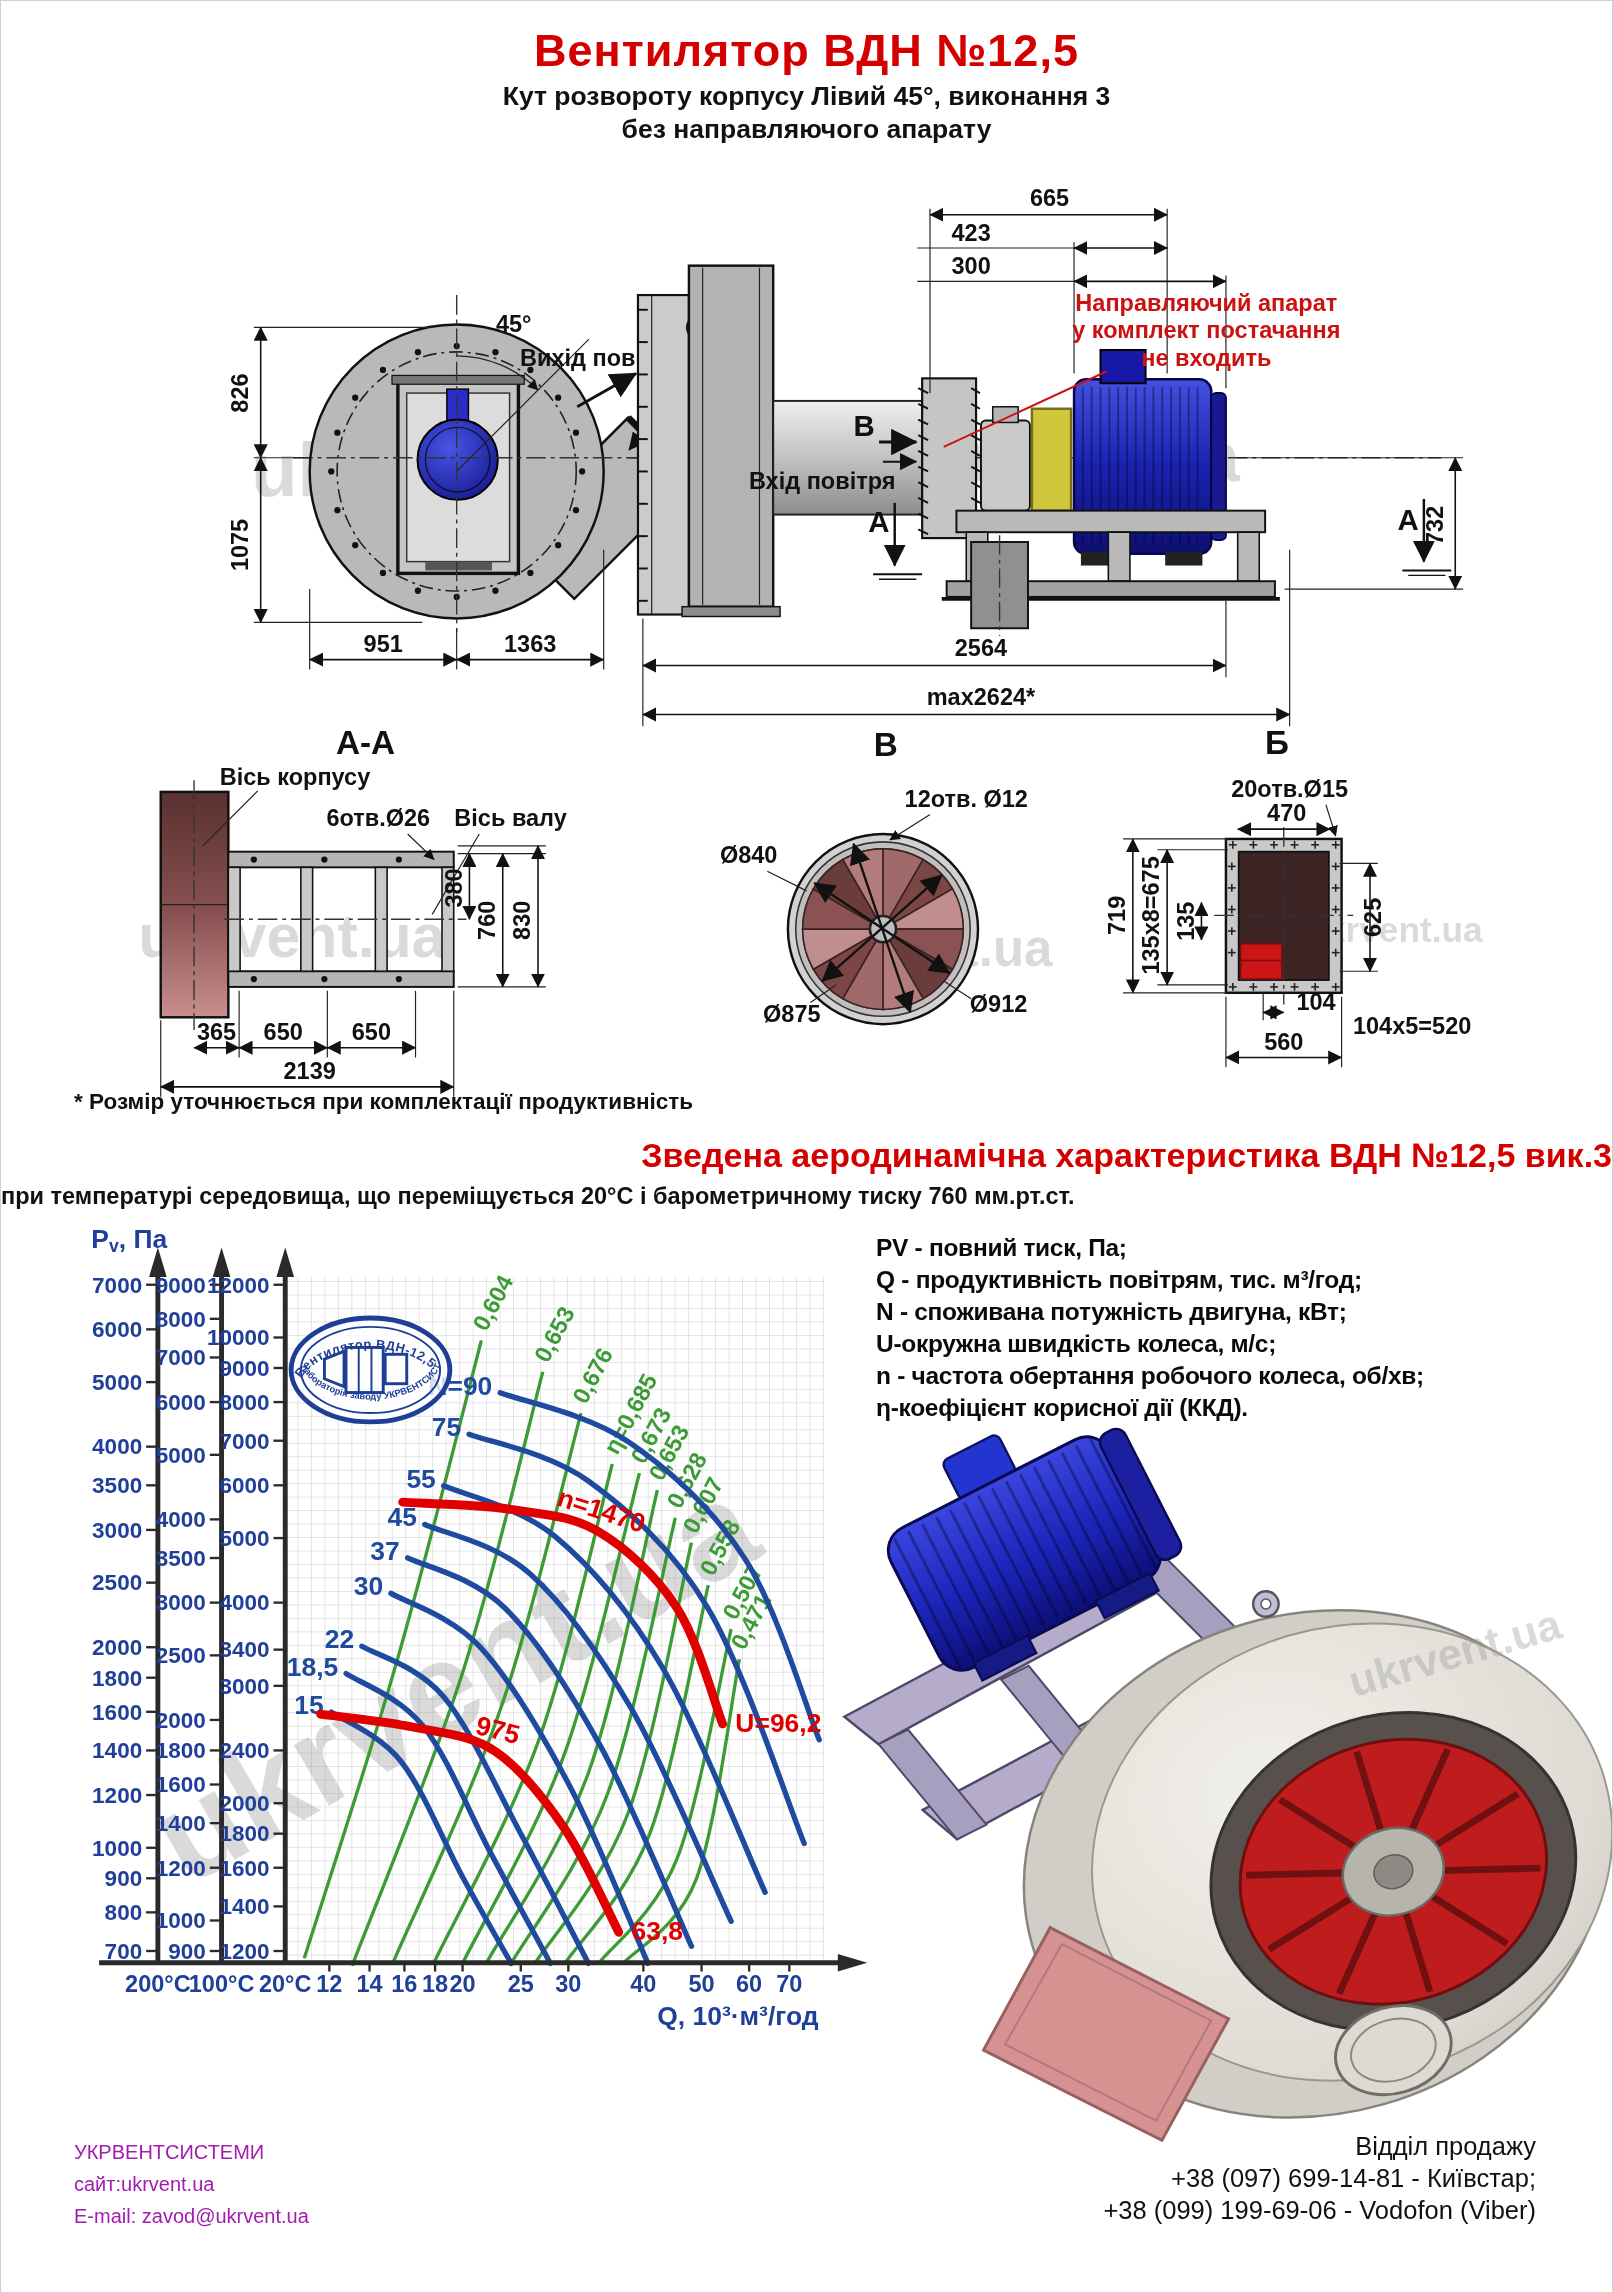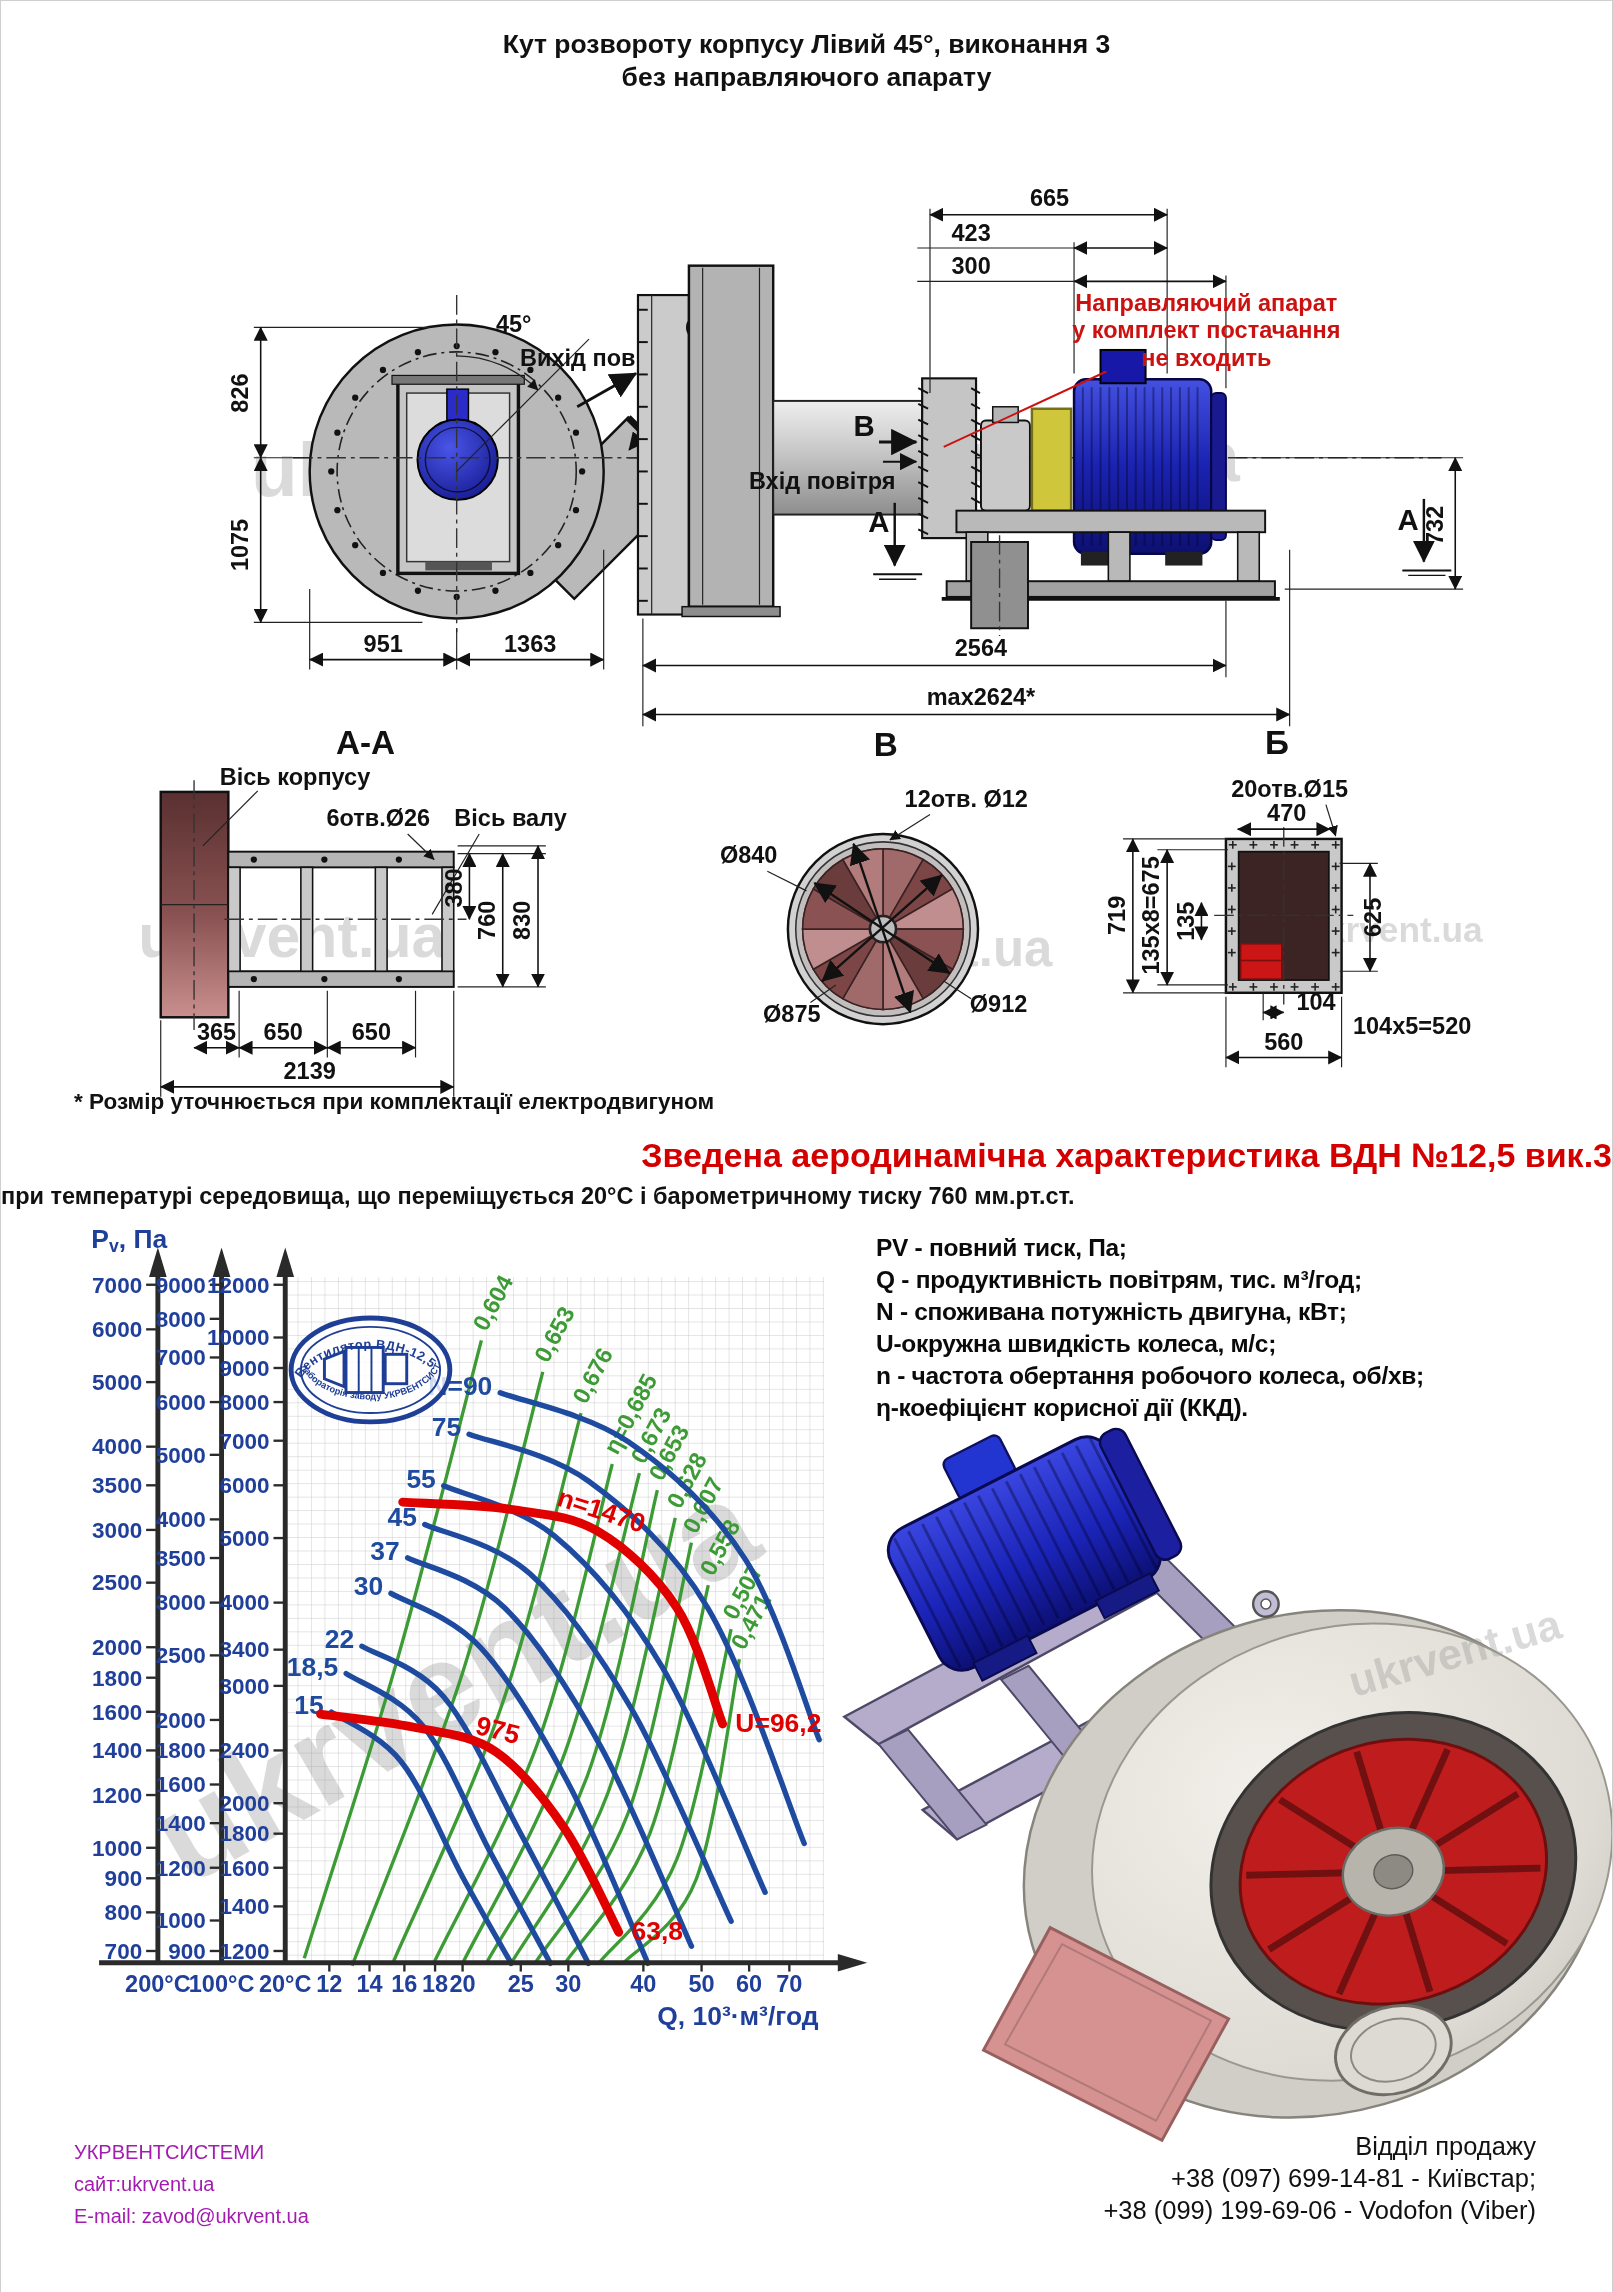--- a/index.html
+++ b/index.html
@@ -26,20 +26,21 @@
   .big{font-size:30px;font-weight:bold;fill:#111}
   .thin{stroke:#222;stroke-width:1.2;fill:none}
   .dimline{stroke:#111;stroke-width:1.6;fill:none}
   .cl{stroke:#333;stroke-width:1.4;stroke-dasharray:20 5 4 5;fill:none}
   .wm{font-weight:bold;fill:#8f8f8f;opacity:.32}
 </style>
 </head>
 <body>
 
 <div class="hdr">
+  <div class="t1">Вентилятор  ВДН №12,5</div>
   <div class="t2">Кут розвороту корпусу Лівий 45°, виконання 3</div>
   <div class="t3">без направляючого апарату</div>
 </div>
 
 <svg class="abs" style="left:0;top:147px" width="1613" height="985" viewBox="0 150 1646 1005">
   <defs>
     <marker id="ar" viewBox="0 0 10 10" refX="9.5" refY="5" markerWidth="9" markerHeight="9" orient="auto-start-reverse">
       <path d="M0 0L10 5L0 10z" fill="#111"></path>
       </marker>
     <linearGradient id="maroonG" x1="0" y1="0" x2="0" y2="1">
@@ -415,21 +416,21 @@
     <line class="dimline" x1="1288" y1="1032" x2="1309" y2="1032" marker-start="url(#ar)" marker-end="url(#ar)"></line>
     <text class="dim" x="1322" y="1030">104</text>
     <text class="dim" x="1440" y="1054" text-anchor="middle">104x5=520</text>
     <line class="thin" x1="1250" y1="1016" x2="1250" y2="1088"></line>
     <line class="thin" x1="1368" y1="1016" x2="1368" y2="1088"></line>
     <line class="dimline" x1="1250" y1="1078" x2="1368" y2="1078" marker-start="url(#ar)" marker-end="url(#ar)"></line>
     <text class="dim" x="1309" y="1070" text-anchor="middle">560</text>
   </g>
 </svg>
 
-<div class="fn">* Розмір уточнюється при комплектації електродвигуном</div>
+<div class="fn">* Розмір уточнюється при комплектації продуктивність</div>
 <div class="ct">Зведена аеродинамічна характеристика ВДН №12,5 вик.3</div>
 <div class="cs">при температурі середовища, що переміщується 20°С і барометричному тиску 760 мм.рт.ст.</div>
 
 <svg class="abs" id="chtsvg" style="left:54px;top:1223px" width="823" height="872" viewBox="55 1248 840 890">
   <defs>
     <pattern id="grid" width="13.75" height="13.75" patternUnits="userSpaceOnUse">
       <path d="M13.75 0H0V13.75" fill="none" stroke="#c9c9c9" stroke-width="1"></path>
     </pattern>
     <path id="arcT" d="M 303 1412 A 76 48 0 0 1 451 1412" fill="none"></path>
     <path id="arcB" d="M 305 1390 A 74 47 0 0 0 449 1392" fill="none"></path>

